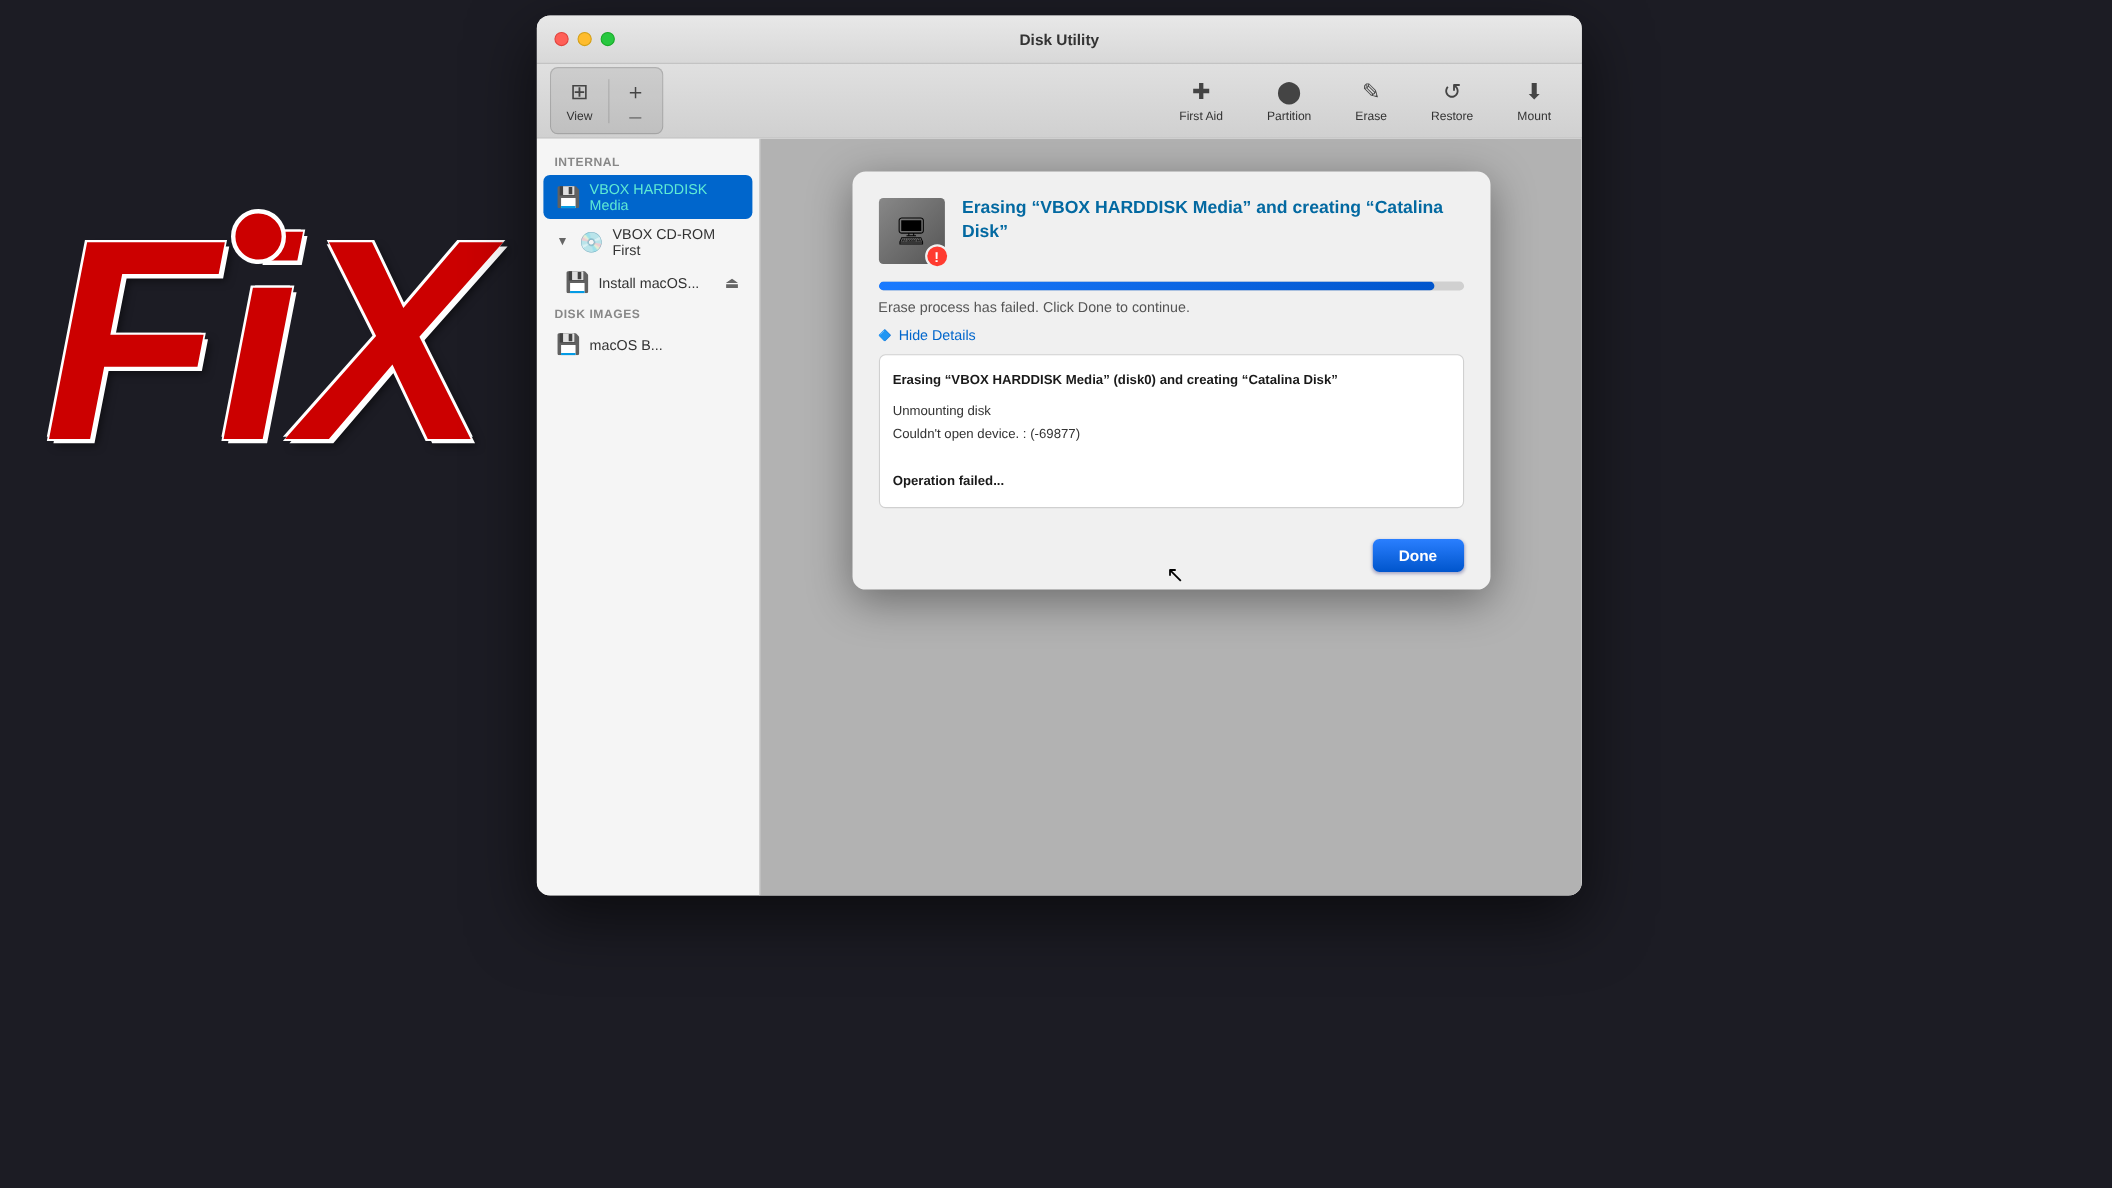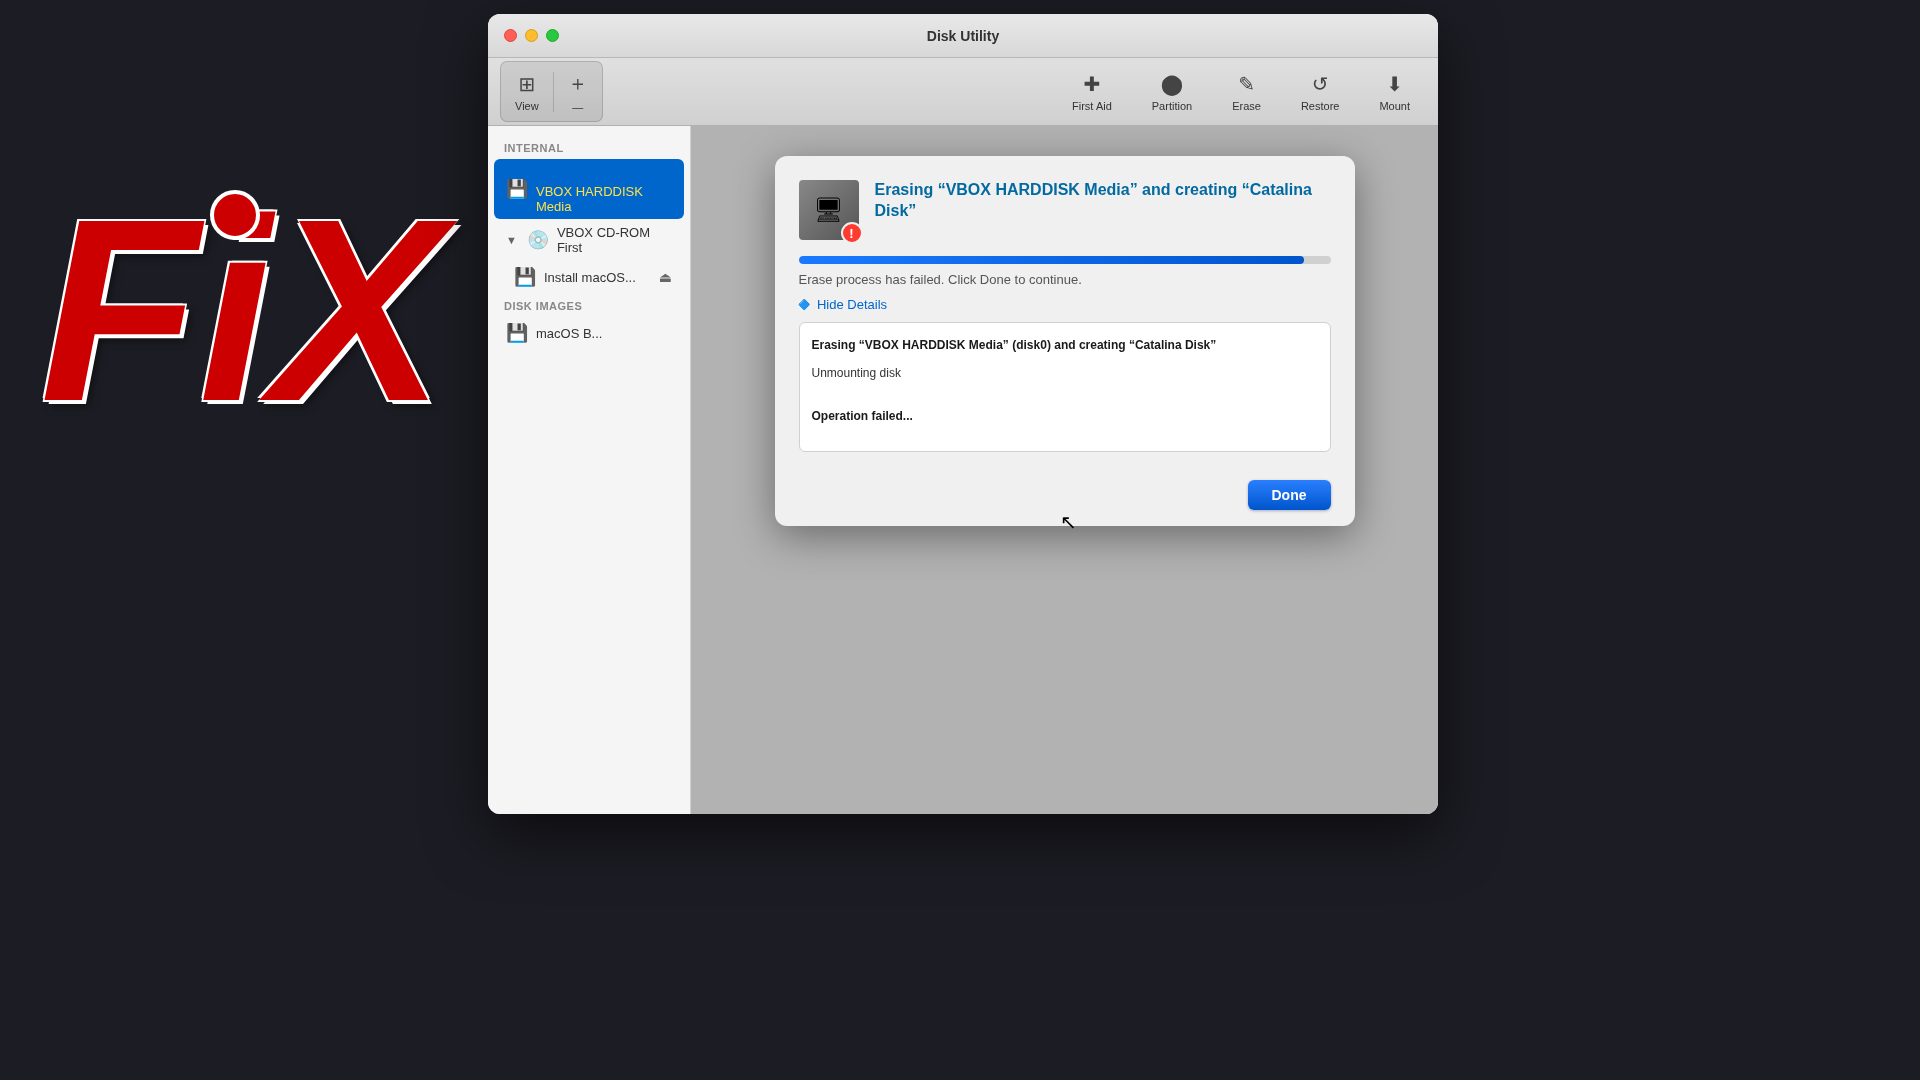--- a/index.html
+++ b/index.html
@@ -251,21 +251,21 @@
     .sidebar-item {
       display: flex;
       align-items: center;
       padding: 5px 12px;
       cursor: pointer;
       gap: 8px;
       border-radius: 6px;
       margin: 1px 6px;
     }
     .sidebar-item.selected { background: #0066cc; }
-    .sidebar-item.selected .sidebar-item-label { color: #fde047; margin-top: 20px; }
+    .sidebar-item.selected .sidebar-item-label { color: #5eead4; }
 
     .sidebar-item-icon {
       font-size: 18px;
       width: 22px;
       text-align: center;
       color: #555;
       flex-shrink: 0;
     }
 
     .sidebar-item.selected .sidebar-item-icon { color: white; }
@@ -594,20 +594,21 @@
             <div class="dialog-status">Erase process has failed. Click Done to continue.</div>
 
             <div class="dialog-details-toggle">
               <span class="details-chevron">🔷</span>
               <span>Hide Details</span>
             </div>
 
             <div class="dialog-log">
               <div class="dialog-log-title">Erasing “VBOX HARDDISK Media” (disk0) and creating “Catalina Disk”</div>
               <div class="dialog-log-line">Unmounting disk</div>
+              <div class="dialog-log-line">Couldn't open device. : (-69877)</div>
               <div class="dialog-log-line">&nbsp;</div>
               <div class="dialog-log-line bold">Operation failed...</div>
             </div>
           </div>
 
           <div class="dialog-footer">
             <button class="done-button">Done</button>
           </div>
         </div>
       </div>

